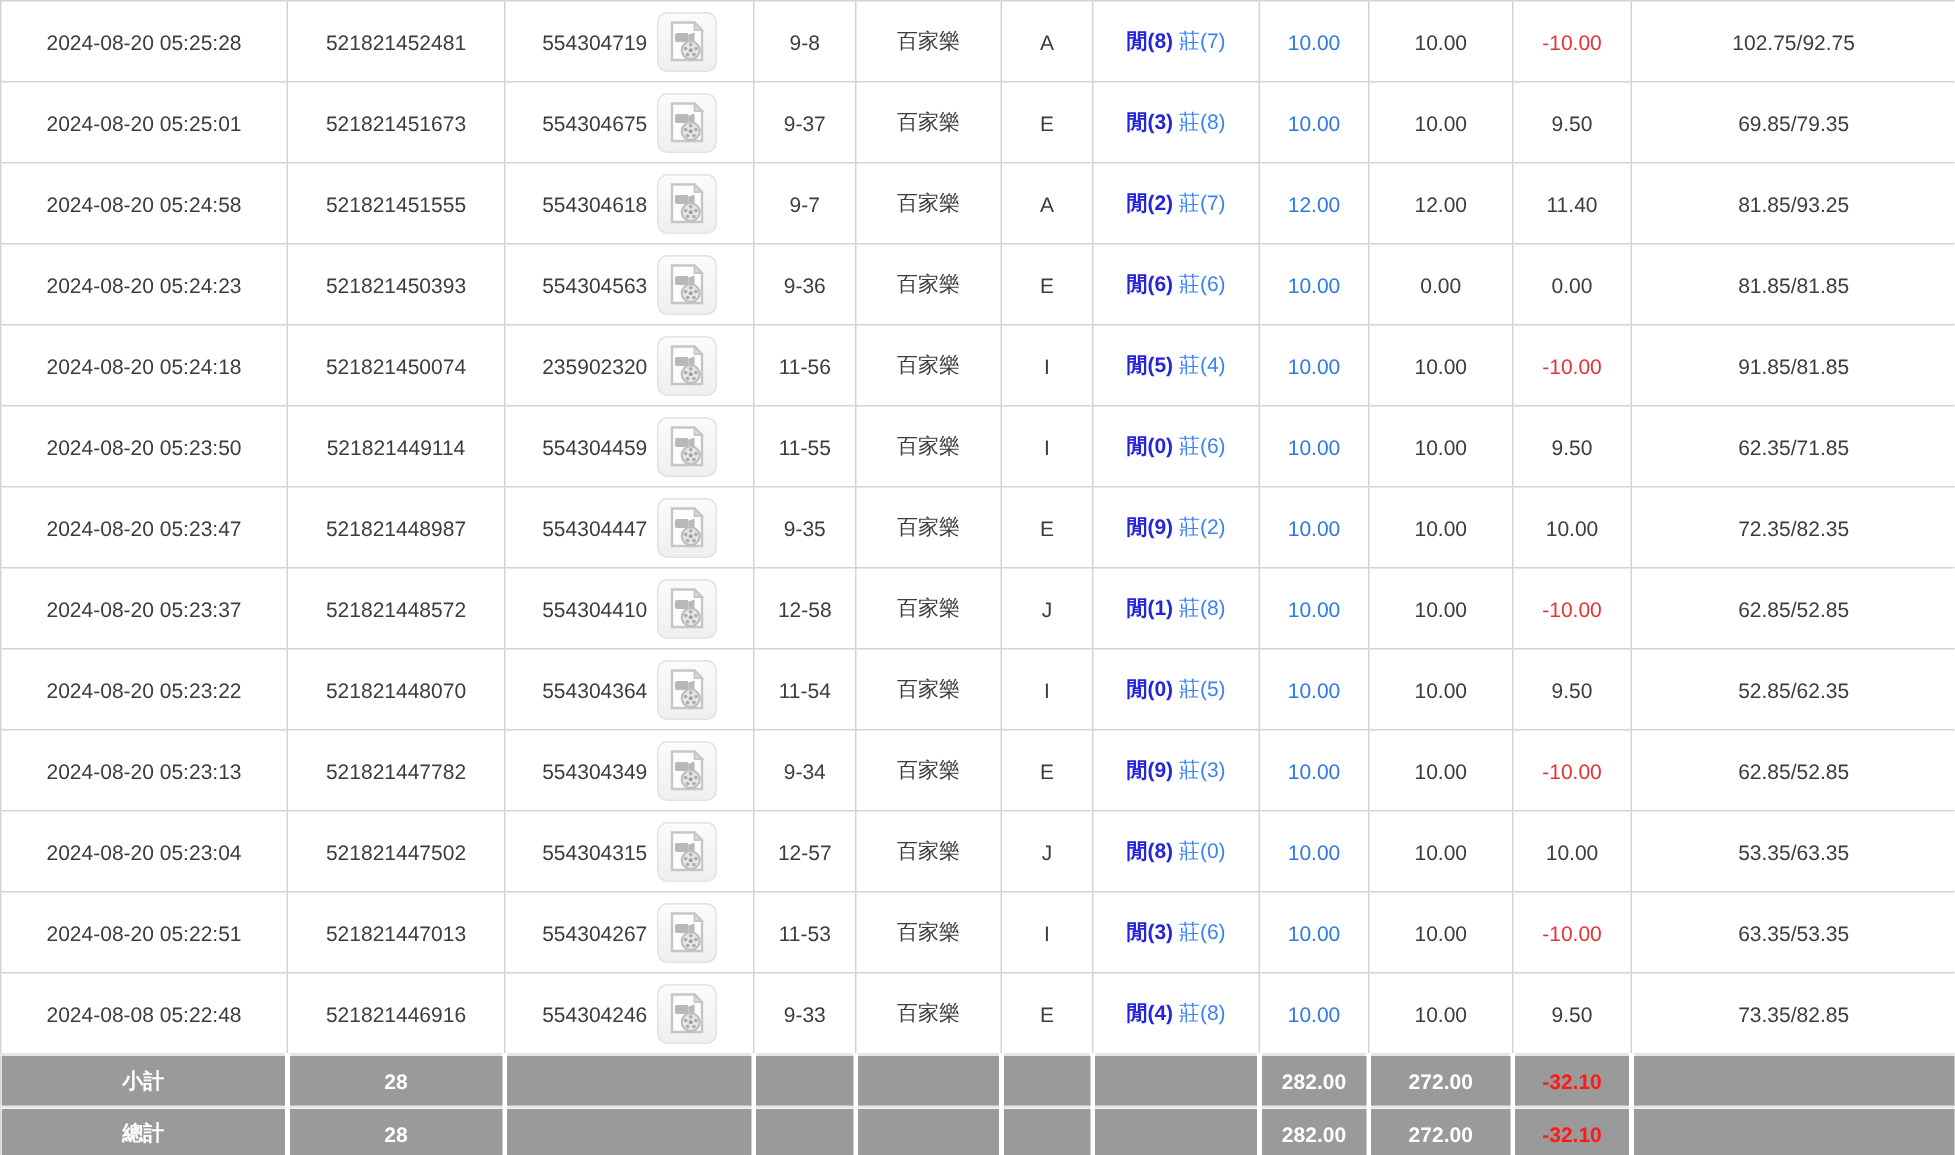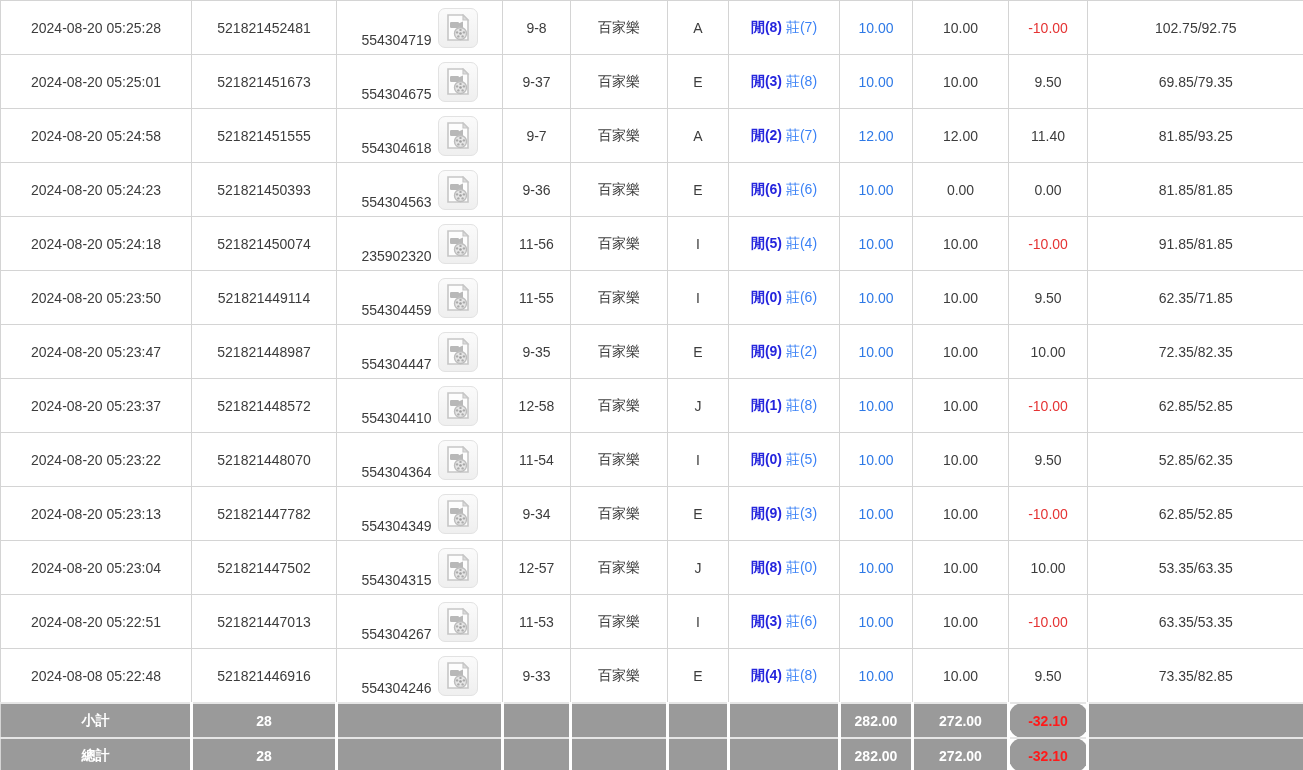--- a/index.html
+++ b/index.html
@@ -12,40 +12,40 @@
     width:1303px;border-collapse:collapse;table-layout:fixed;
     border-top:1px solid #d4d4d4;border-left:1px solid #d4d4d4;
   }
   
   tbody td{
     height:53px;text-align:center;vertical-align:middle;
     border-right:1px solid #d4d4d4;border-bottom:1px solid #d4d4d4;
     padding:0;white-space:nowrap;overflow:hidden;
   }
   tbody tr td:last-child{border-right:none;}
-  .cell-round-wrap{display:inline-flex;align-items:flex-end;gap:6px;}
+  .cell-round-wrap{display:inline-flex;align-items:center;gap:6px;}
   .video-btn{
     width:40px;height:40px;border:1px solid #e2e2e2;border-radius:7px;
     background:linear-gradient(#fbfbfb,#efefef);
     display:inline-flex;align-items:center;justify-content:center;
     cursor:pointer;padding:0;
   }
   .blue-amt{color:#2e79e6;}
   .player{color:#2525dd;font-weight:bold;}
   .banker{color:#3b82f6;}
   .neg{color:#e53333;text-align:center;}
   
   tfoot td{
     height:33px;text-align:center;vertical-align:middle;
     background:#9a9a9a;color:#fff;
     border-right:3px solid #fff;border-top:2px solid #e6e6e6;
     padding:0;white-space:nowrap;overflow:hidden;font-weight:bold;
   }
   tfoot tr td:last-child{border-right:none;}
-  tfoot .neg{color:#ff1a1a;border-radius:14px;}
+  tfoot .neg{color:#ff1a1a;}
 </style>
 </head>
 <body>
 
 <table>
   <colgroup>
     <col style="width:191px">
       <col style="width:145px">
       <col style="width:166px">
     <col style="width:68px">

